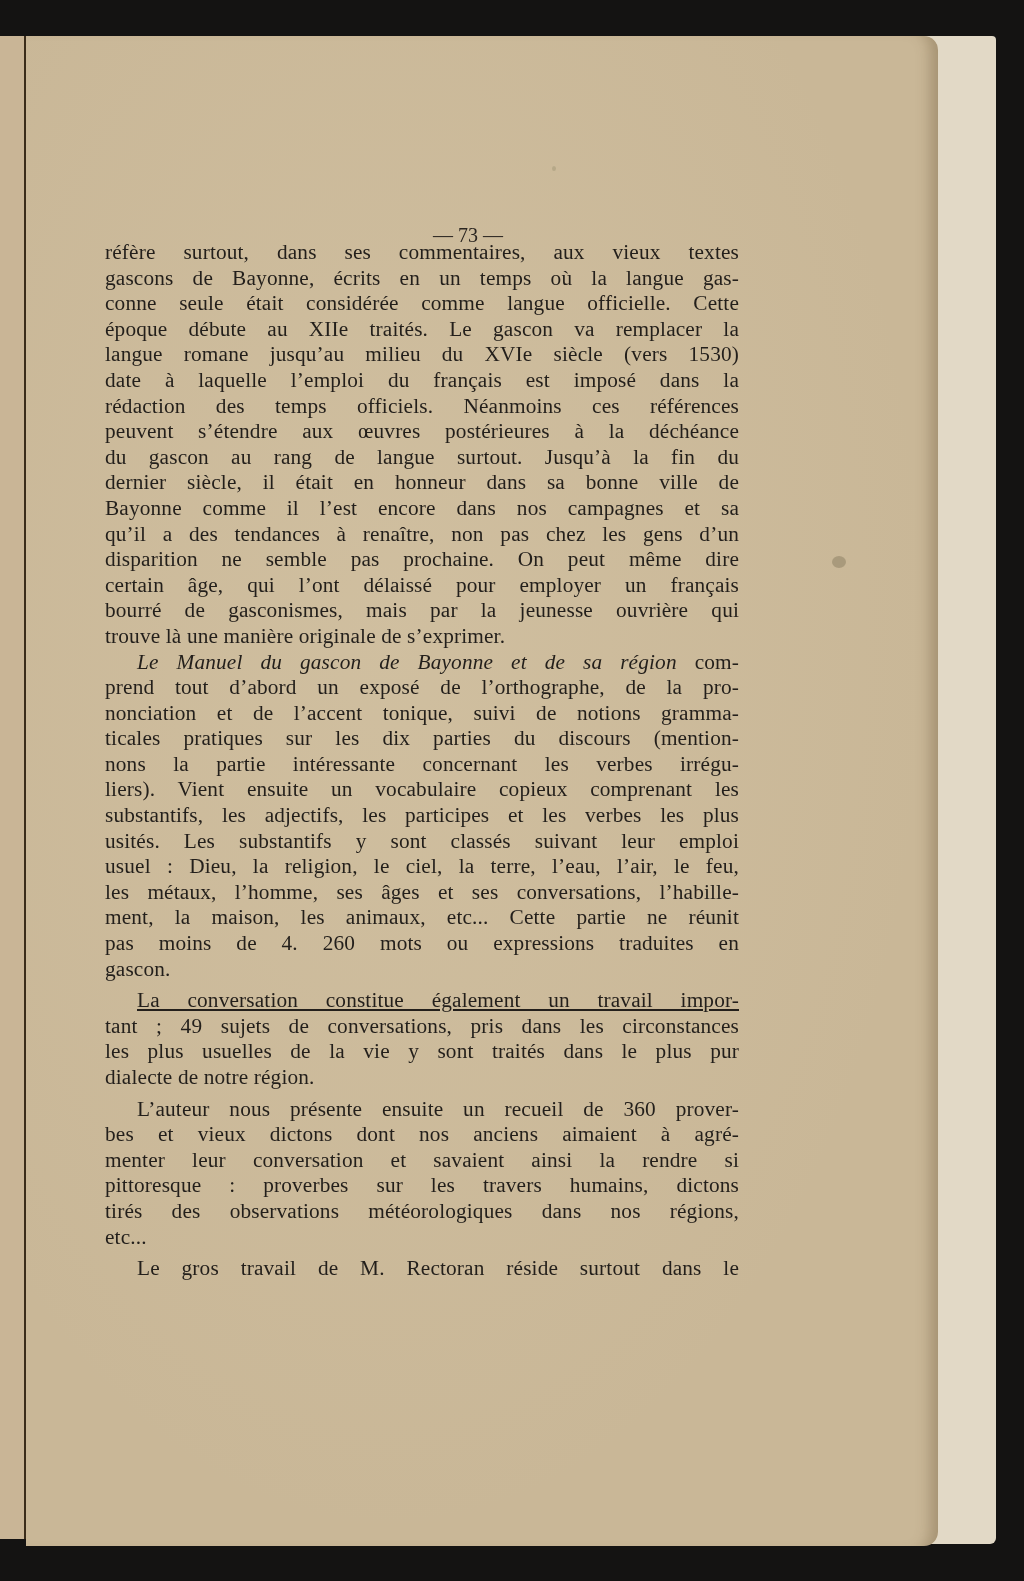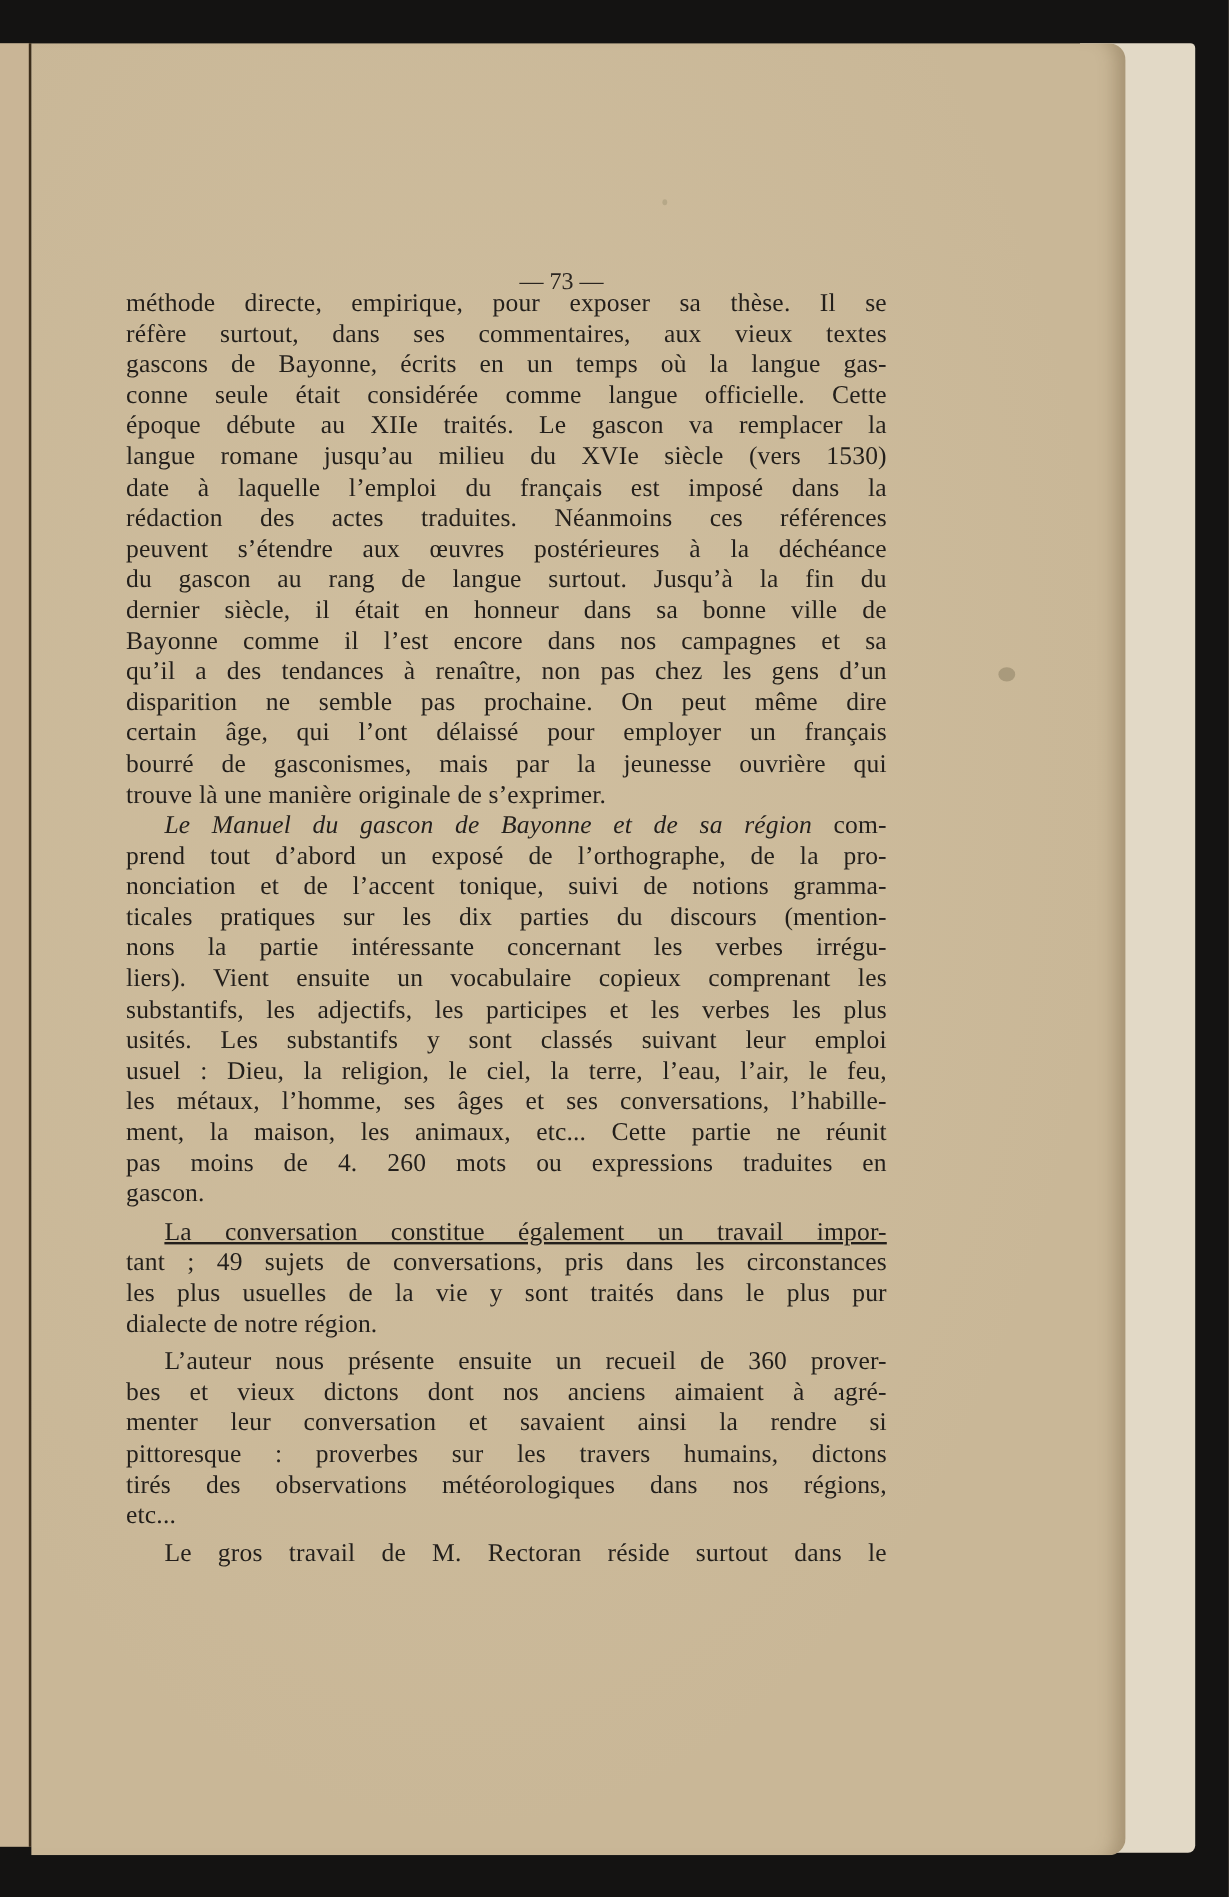--- a/index.html
+++ b/index.html
@@ -53,28 +53,27 @@
 <div class="back-sheet"></div>
 
 <div class="page">
   <div class="speck" style="left:526px;top:130px;width:4px;height:5px;"></div>
   <div class="speck" style="left:806px;top:520px;width:14px;height:12px;background:#a99a7c;"></div>
   <div class="page-number">— 73 —</div>
 </div>
 
 <div class="text-block">
   <p>
-    <span class="line">méthode directe, empirique, pour exposer sa thèse. Il se</span>
     <span class="line">réfère surtout, dans ses commentaires, aux vieux textes</span>
     <span class="line">gascons de Bayonne, écrits en un temps où la langue gas-</span>
     <span class="line">conne seule était considérée comme langue officielle. Cette</span>
     <span class="line">époque débute au XIIe traités. Le gascon va remplacer la</span>
     <span class="line">langue romane jusqu’au milieu du XVIe siècle (vers 1530)</span>
     <span class="line">date à laquelle l’emploi du français est imposé dans la</span>
-    <span class="line">rédaction des actes traduites. Néanmoins ces références</span>
+    <span class="line">rédaction des temps officiels. Néanmoins ces références</span>
     <span class="line">peuvent s’étendre aux œuvres postérieures à la déchéance</span>
     <span class="line">du gascon au rang de langue surtout. Jusqu’à la fin du</span>
     <span class="line">dernier siècle, il était en honneur dans sa bonne ville de</span>
     <span class="line">Bayonne comme il l’est encore dans nos campagnes et sa</span>
     <span class="line">qu’il a des tendances à renaître, non pas chez les gens d’un</span>
     <span class="line">disparition ne semble pas prochaine. On peut même dire</span>
     <span class="line">certain âge, qui l’ont délaissé pour employer un français</span>
     <span class="line">bourré de gasconismes, mais par la jeunesse ouvrière qui</span>
     <span class="line last">trouve là une manière originale de s’exprimer.</span>
   </p>

